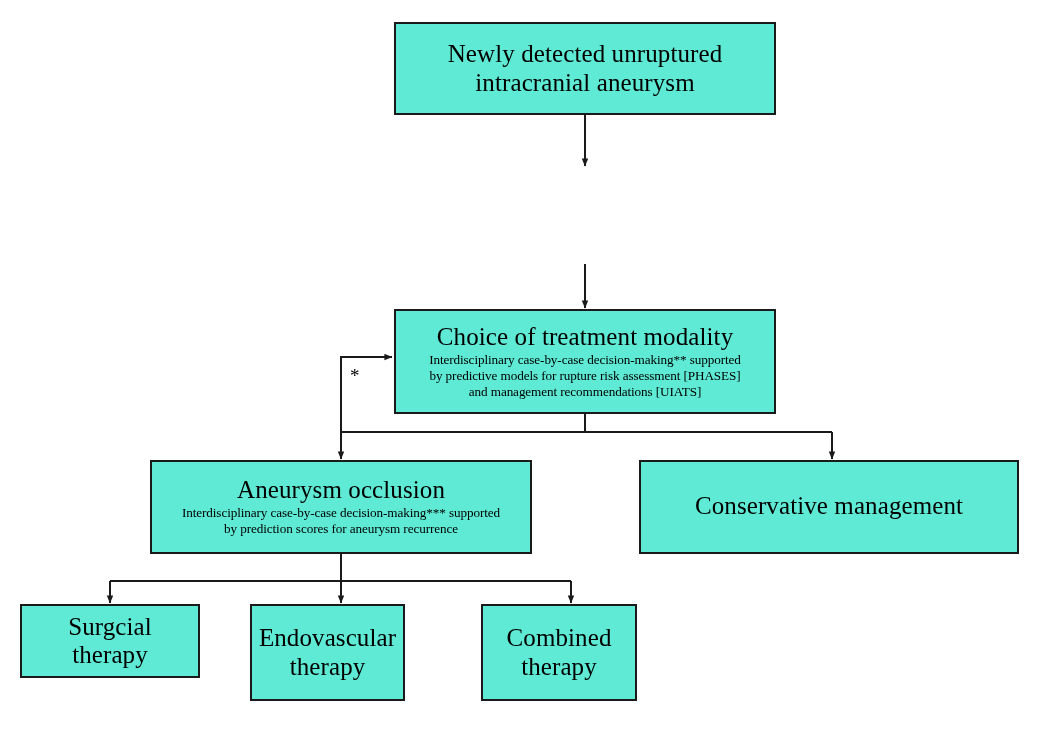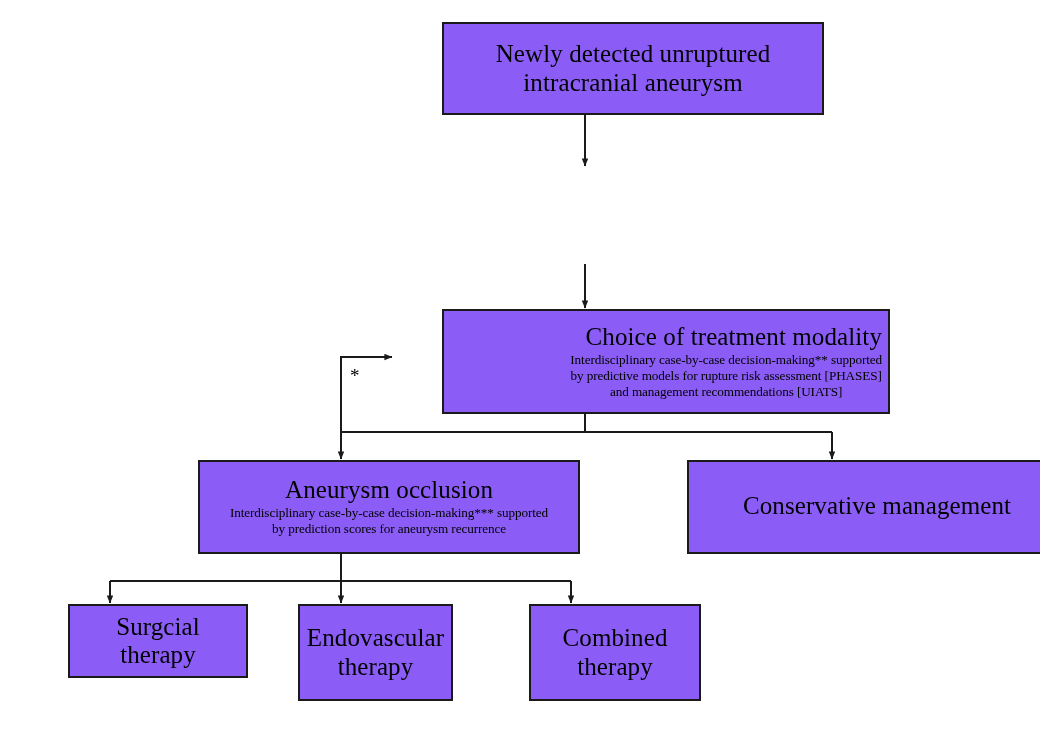--- a/index.html
+++ b/index.html
@@ -22,29 +22,28 @@
     position: absolute;
     left: 0;
     top: 0;
     width: 1040px;
     height: 730px;
     pointer-events: none;
   }
   .node {
     position: absolute;
     border: 2px solid #1a1a1a;
-    background: #8b5cf6;
+    background: #5eead4;
     box-sizing: border-box;
     display: flex;
     flex-direction: column;
     align-items: center;
     justify-content: center;
     text-align: center;
-    padding: 2px 6px;
-    margin-left: 48px;
+    padding: 2px 20px;
   }
   .node .title {
     font-size: 25px;
     line-height: 1.14;
     white-space: pre-line;
     letter-spacing: 0.1px;
   }
   .node .sub {
     font-size: 13.2px;
     line-height: 1.2;
@@ -94,21 +93,21 @@
       <path d="M571,581 L571,603" marker-end="url(#arrow)"></path>
     </g>
   </svg>
 
   <div class="node" style="left:394px; top:22px; width:382px; height:93px;">
     <div class="title">Newly detected unruptured
 intracranial aneurysm</div>
   </div>
 
 
-  <div class="node compact" style="left:394px; top:309px; width:448px; height:105px;align-items:flex-end;">
+  <div class="node compact" style="left:394px; top:309px; width:382px; height:105px;">
     <div class="title">Choice of treatment modality</div>
     <div class="sub">Interdisciplinary case-by-case decision-making** supported
 by predictive models for rupture risk assessment [PHASES]
 and management recommendations [UIATS]</div>
   </div>
 
   <div class="node compact" style="left:150px; top:460px; width:382px; height:94px;">
     <div class="title">Aneurysm occlusion</div>
     <div class="sub">Interdisciplinary case-by-case decision-making*** supported
 by prediction scores for aneurysm recurrence</div>
@@ -121,20 +120,20 @@
   <div class="node" style="left:20px; top:604px; width:180px; height:74px;">
     <div class="title">Surgcial
 therapy</div>
   </div>
 
   <div class="node" style="left:250px; top:604px; width:155px; height:97px;">
     <div class="title">Endovascular
 therapy</div>
   </div>
 
-  <div class="node" style="left:481px; top:604px; width:172px; height:97px;">
+  <div class="node" style="left:481px; top:604px; width:156px; height:97px;">
     <div class="title">Combined
 therapy</div>
   </div>
 
   <div class="asterisk-note" style="left:350px; top:366px;">*</div>
 
 </div>
 
 </body></html>

